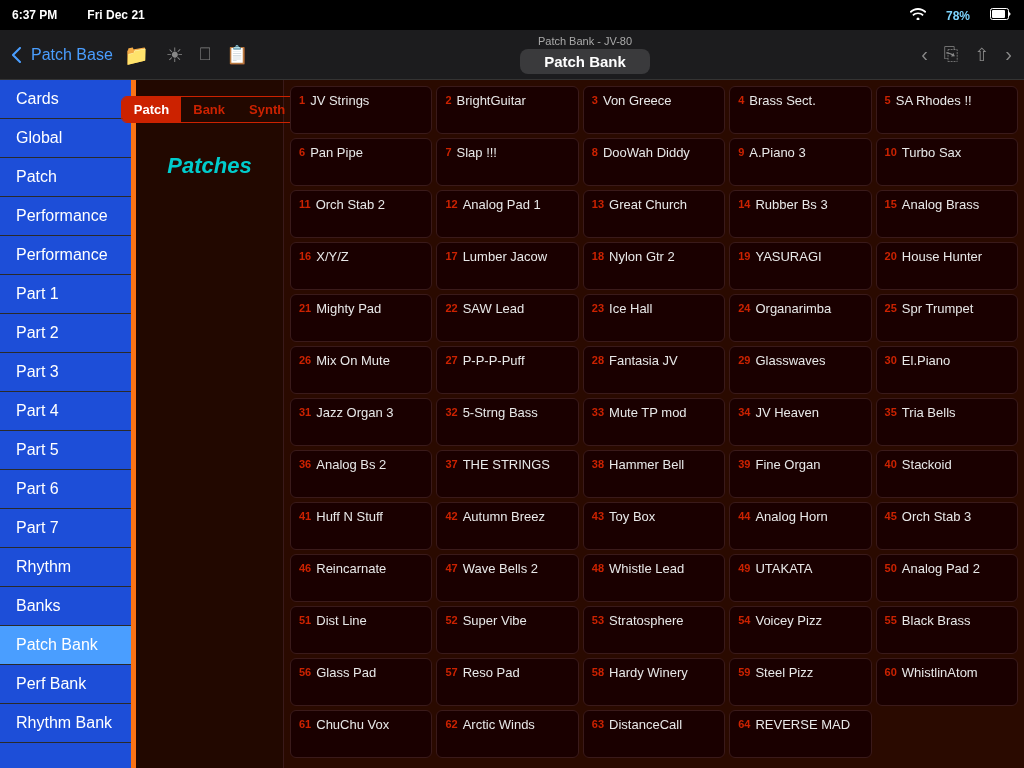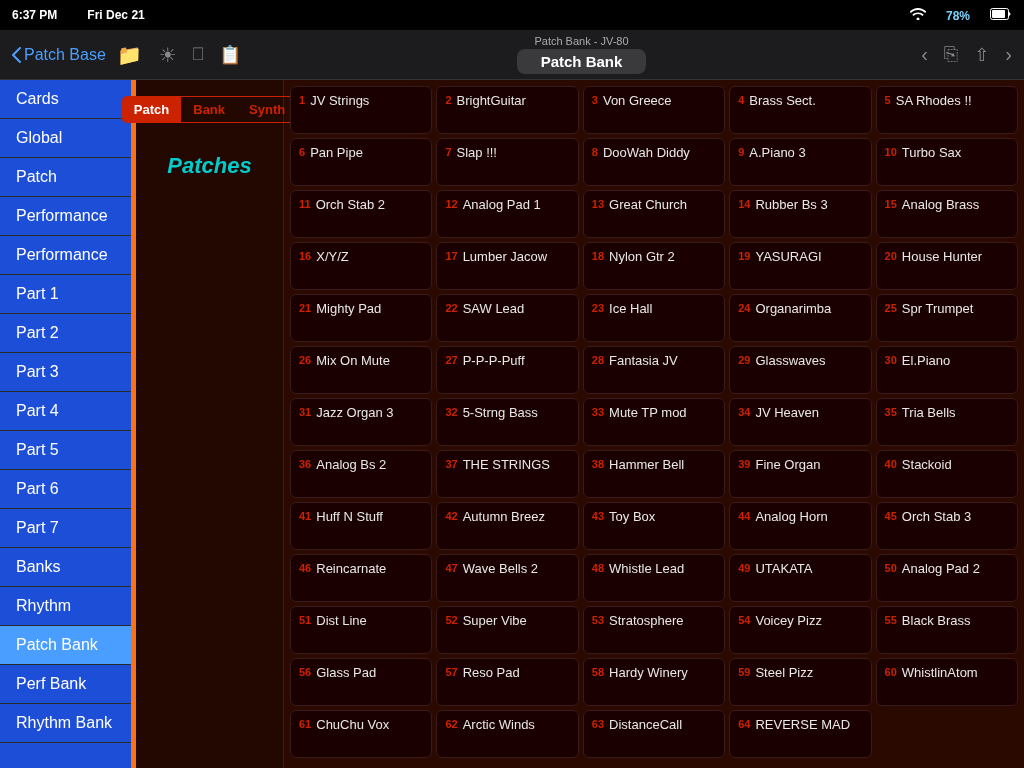--- a/index.html
+++ b/index.html
@@ -205,21 +205,21 @@
       </svg>
     </span>
   </div>
 </div>
 
 <div class="top-nav">
   <div class="nav-back">
     <svg width="10" height="16" viewBox="0 0 10 16" fill="#4a9eff">
         <path d="M8 1L1 8l7 7" stroke="#4a9eff" stroke-width="2" fill="none" stroke-linecap="round"></path>
       </svg>
-    <span style="color:#4a9eff;font-size:16px;margin-left:0;">Patch Base</span>
+    <span style="color:#4a9eff;font-size:16px;margin-left:7px;">Patch Base</span>
   </div>
   <div class="nav-icons">
     <span style="color:#4a9eff;font-size:20px;">📁</span>
     <span style="color:#888;font-size:20px;">☀</span>
     <span style="color:#888;font-size:18px;">⎕</span>
     <span style="color:#888;font-size:18px;">📋</span>
   </div>
   <div class="nav-center">
     <span class="nav-subtitle">Patch Bank - JV-80</span>
     <div class="nav-title-pill">Patch Bank</div>
@@ -240,22 +240,22 @@
       <div class="sidebar-item">Patch</div>
       <div class="sidebar-item">Performance</div>
       <div class="sidebar-item">Performance</div>
       <div class="sidebar-item">Part 1</div>
       <div class="sidebar-item">Part 2</div>
       <div class="sidebar-item">Part 3</div>
       <div class="sidebar-item">Part 4</div>
       <div class="sidebar-item">Part 5</div>
       <div class="sidebar-item">Part 6</div>
       <div class="sidebar-item">Part 7</div>
+      <div class="sidebar-item">Rhythm</div>
       <div class="sidebar-item">Banks</div>
-      <div class="sidebar-item">Rhythm</div>
       <div class="sidebar-item active">Patch Bank</div>
       <div class="sidebar-item">Perf Bank</div>
       <div class="sidebar-item">Rhythm Bank</div>
     </div>
 
   <div class="content-area">
 
     <div class="left-panel">
       <div class="segment-control" id="seg-control">
       <button class="seg-btn active">Patch</button>

